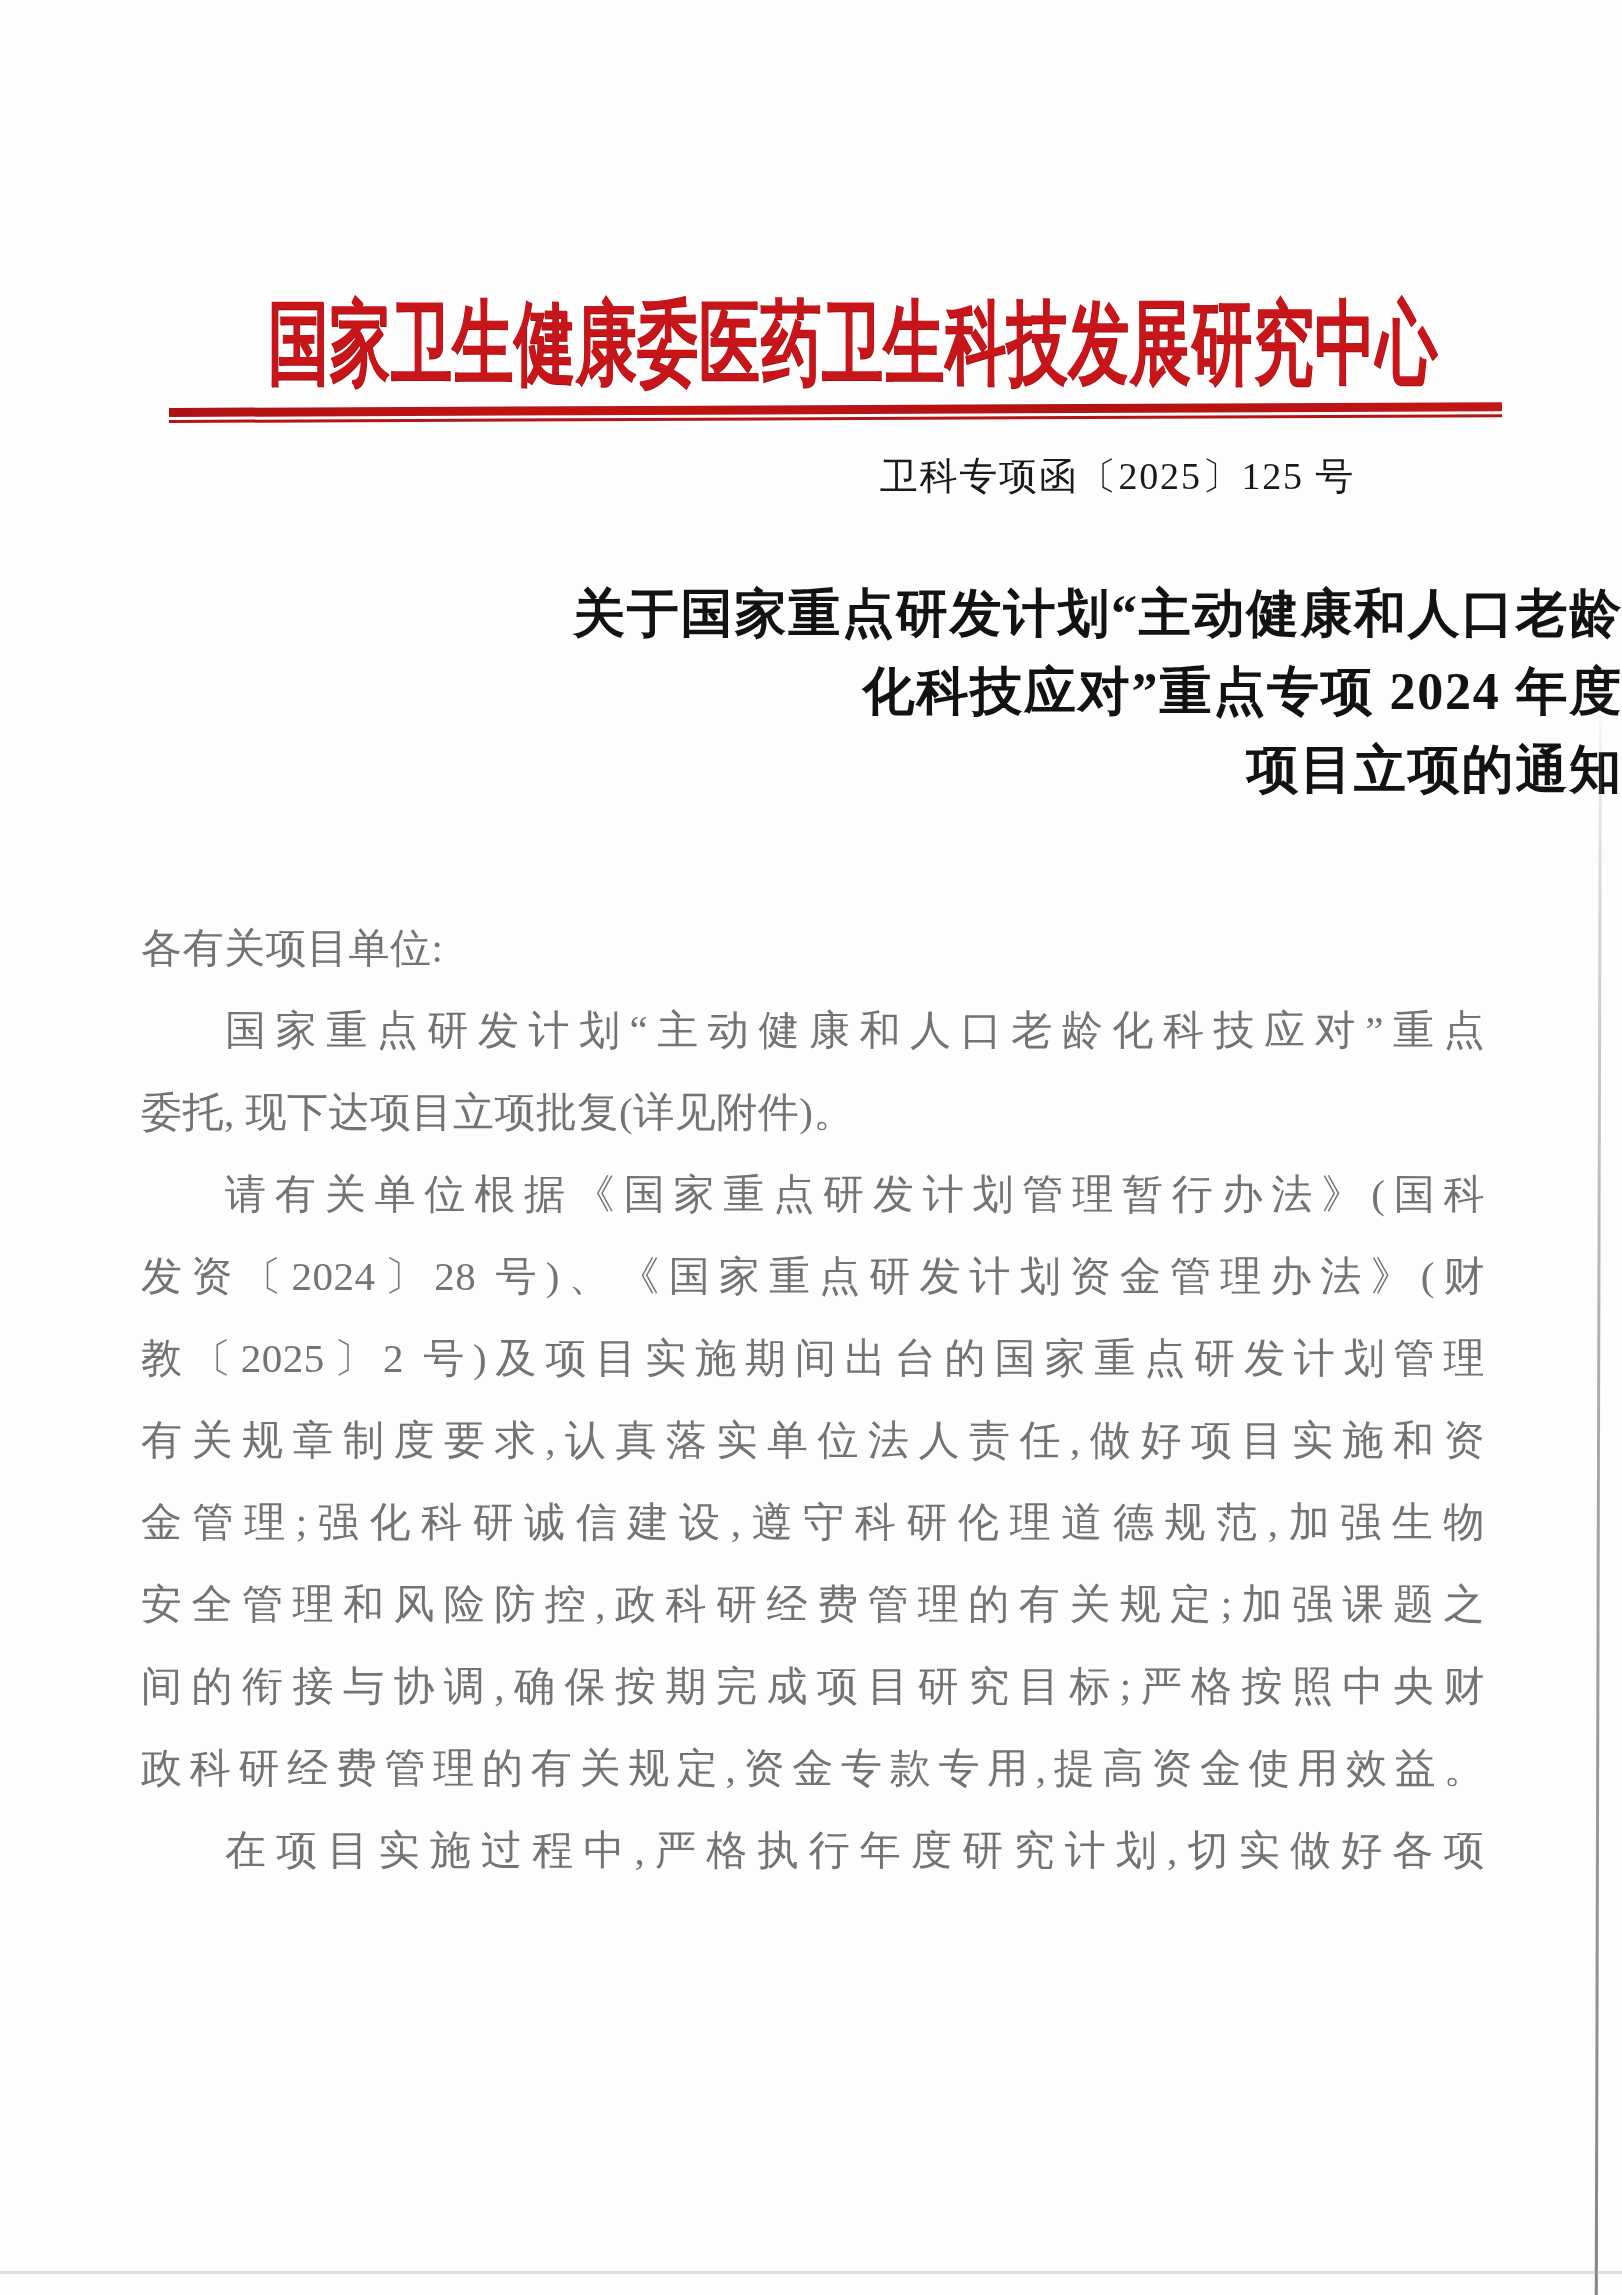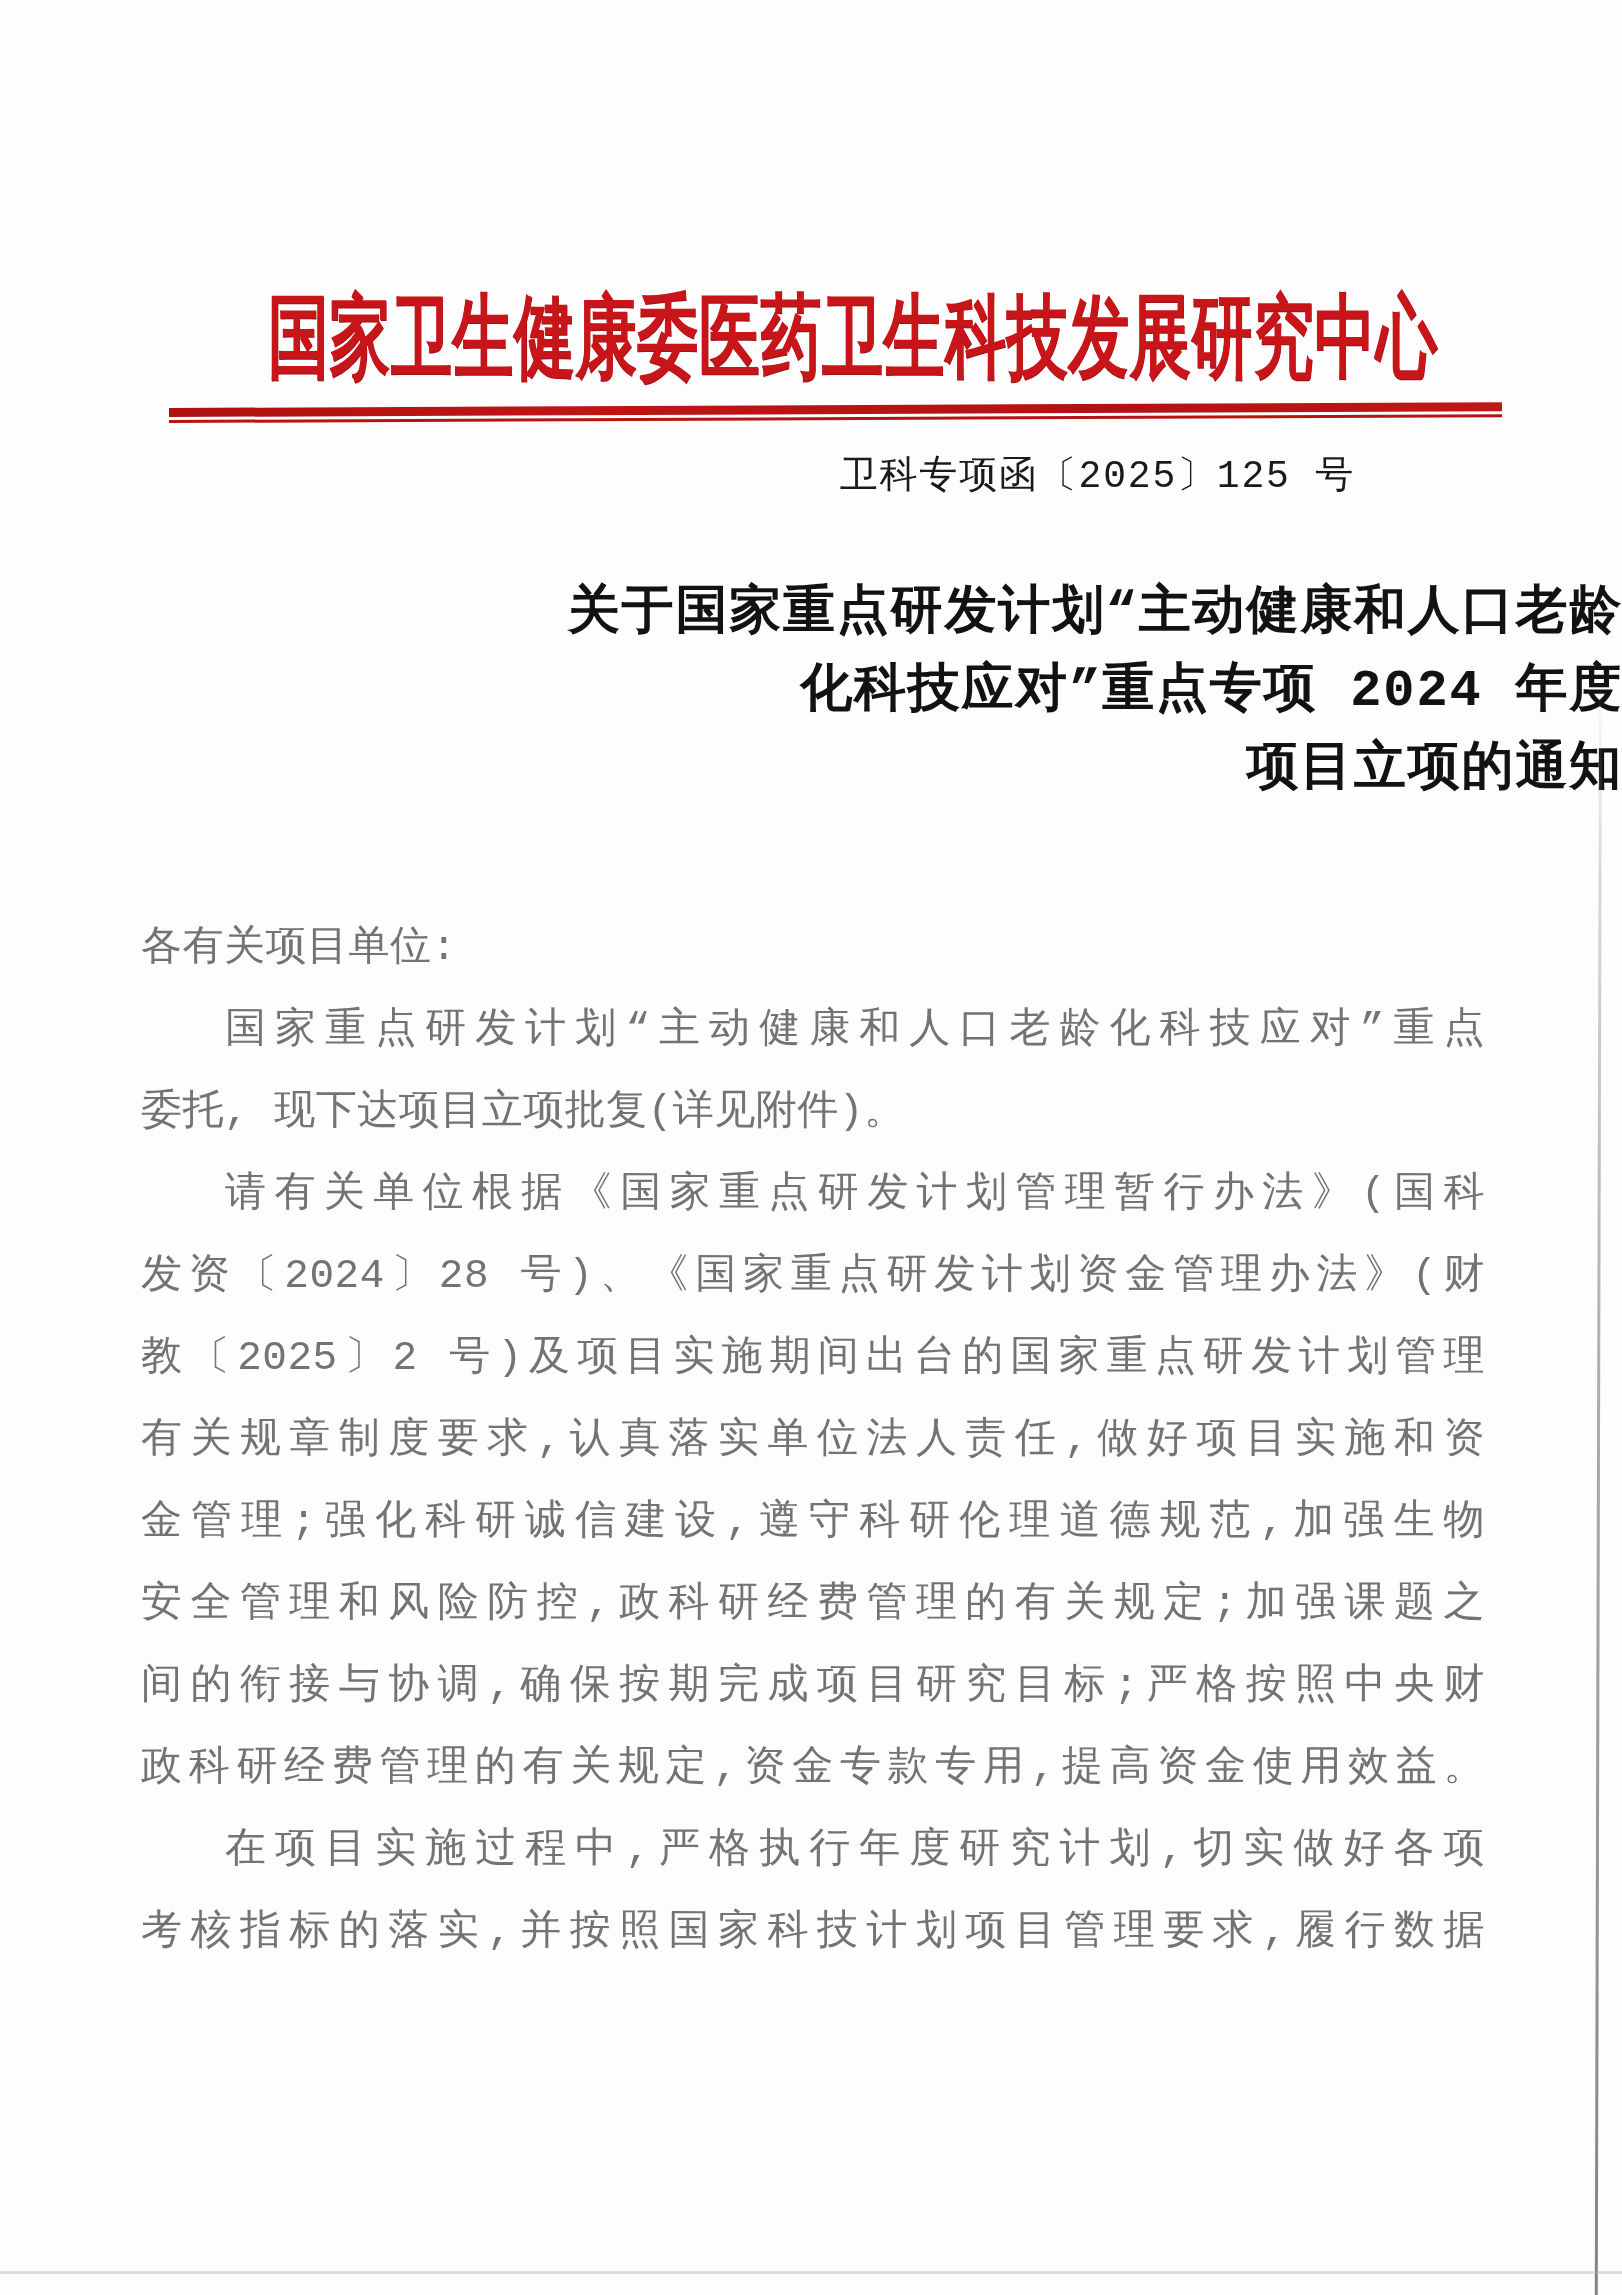--- a/index.html
+++ b/index.html
@@ -7,21 +7,20 @@
     padding: 0;
     background: #ffffff;
     font-family: "Liberation Serif", "DejaVu Serif", serif;
   }
   .page {
     position: relative;
     width: 1623px;
     height: 2296px;
     background: #fdfdfd;
     overflow: hidden;
-    font-family: Liberation Mono, monospace;
   }
   
   .org-name {
     position: absolute;
     top: 293px;
     left: 0;
     width: 100%;
     text-align: center;
     font-weight: bold;
     font-size: 91px;
@@ -150,20 +149,19 @@
       <div class="bline">委托, 现下达项目立项批复(详见附件)。</div>
       <div class="bline indent fill">请有关单位根据《国家重点研发计划管理暂行办法》(国科</div>
       <div class="bline fill">发资〔2024〕28 号)、《国家重点研发计划资金管理办法》(财</div>
       <div class="bline fill">教〔2025〕2 号)及项目实施期间出台的国家重点研发计划管理</div>
       <div class="bline fill">有关规章制度要求,认真落实单位法人责任,做好项目实施和资</div>
       <div class="bline fill">金管理;强化科研诚信建设,遵守科研伦理道德规范,加强生物</div>
       <div class="bline fill">安全管理和风险防控,政科研经费管理的有关规定;加强课题之</div>
       <div class="bline fill">间的衔接与协调,确保按期完成项目研究目标;严格按照中央财</div>
       <div class="bline fill">政科研经费管理的有关规定,资金专款专用,提高资金使用效益。</div>
       <div class="bline indent fill">在项目实施过程中,严格执行年度研究计划,切实做好各项</div>
-      <div class="bline fill">考核指标的落实,并按照国家科技计划项目管理要求,履行数据</div>
     </div>
 
   <div class="scan-line-v"></div>
   <div class="scan-line-h"></div>
 
 </div>
 
 
 </body></html>

